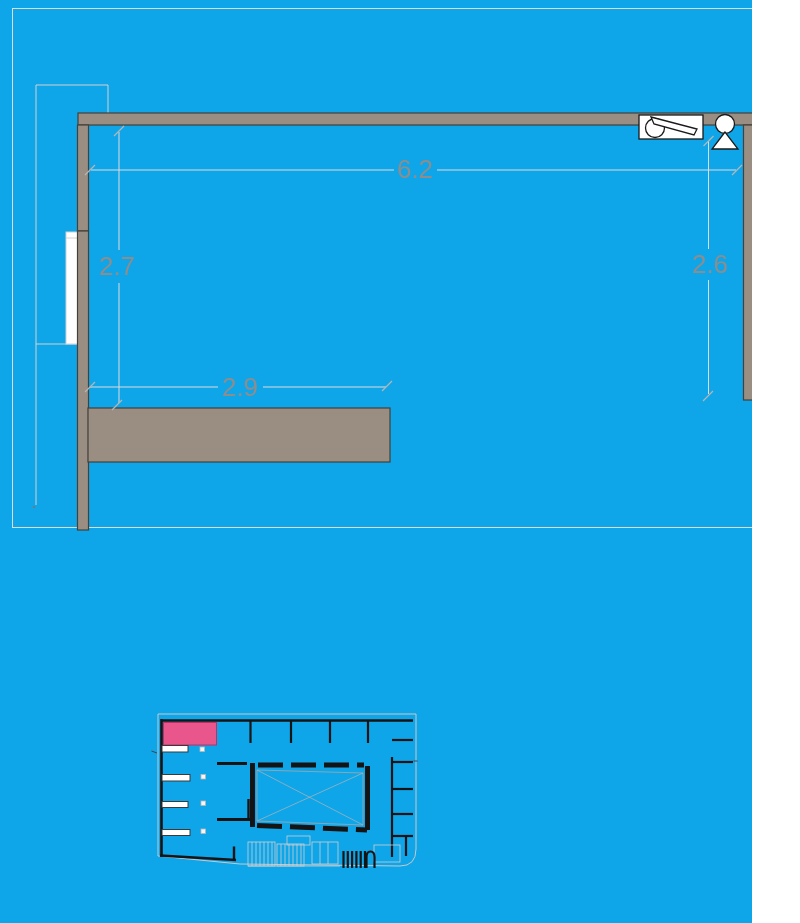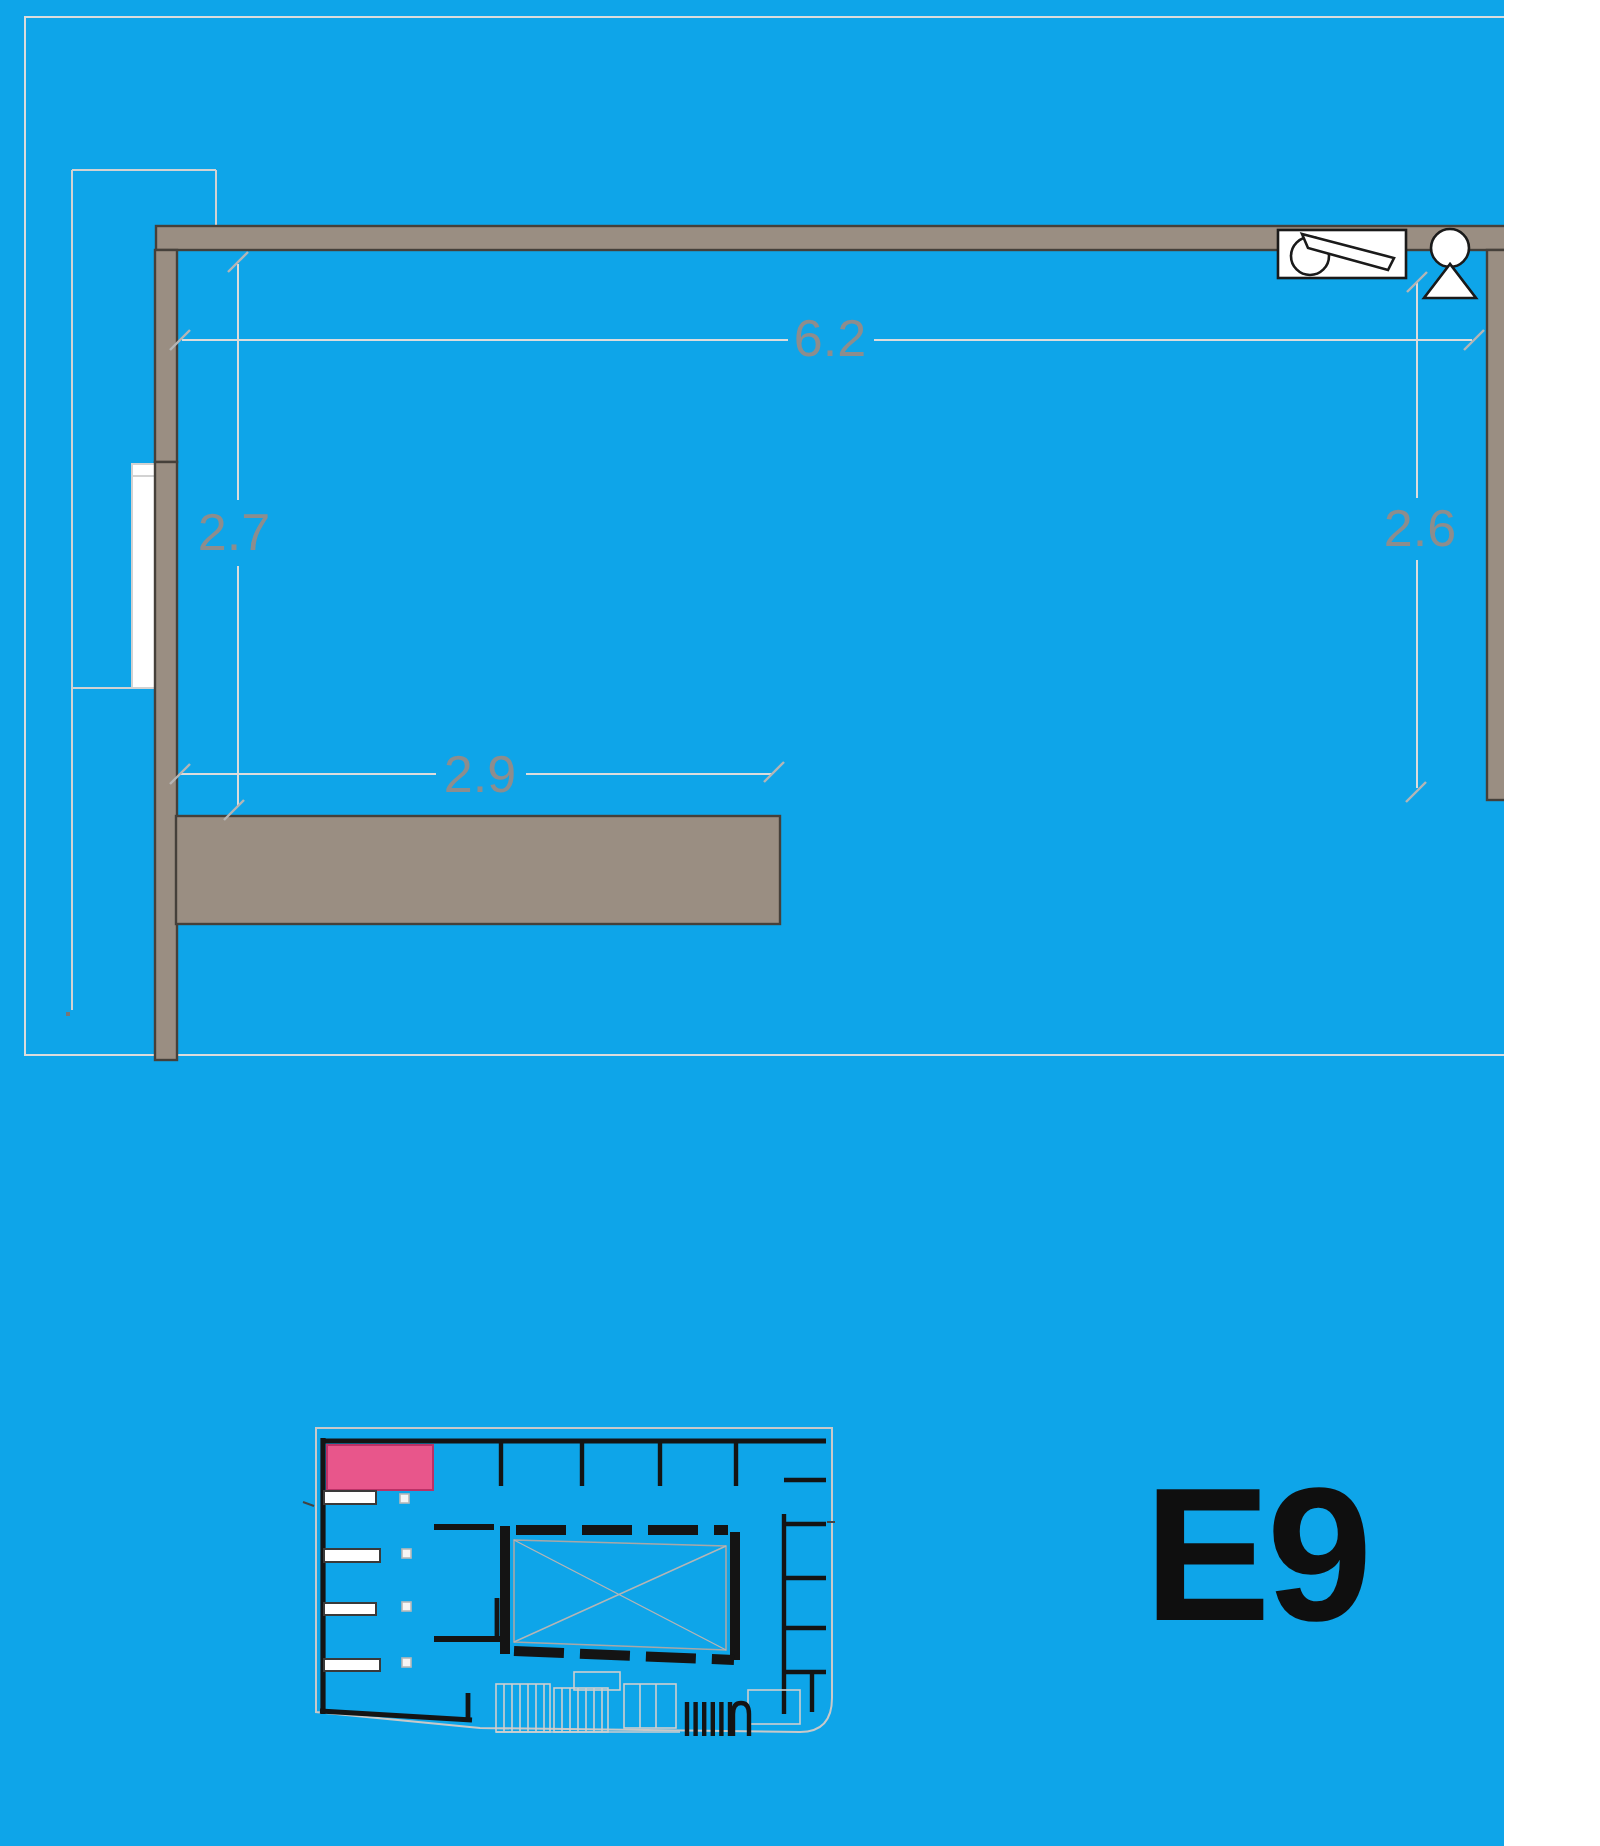--- a/index.html
+++ b/index.html
@@ -151,15 +151,14 @@
       <path d="M365,851 V868"></path>
       <path d="M366.5,868 V857 Q366.5,851.5 370.5,851.5 Q374.5,851.5 374.5,857 V868"></path>
     </g>
 
     <g stroke="#444" stroke-width="1" fill="none">
       <path d="M151.5,751 L157,753"></path>
       <path d="M413.5,761 H417.5"></path>
     </g>
   </svg>
 
-  <div class="unit-label">E9</div>
 
 </div>
 
 </body></html>

